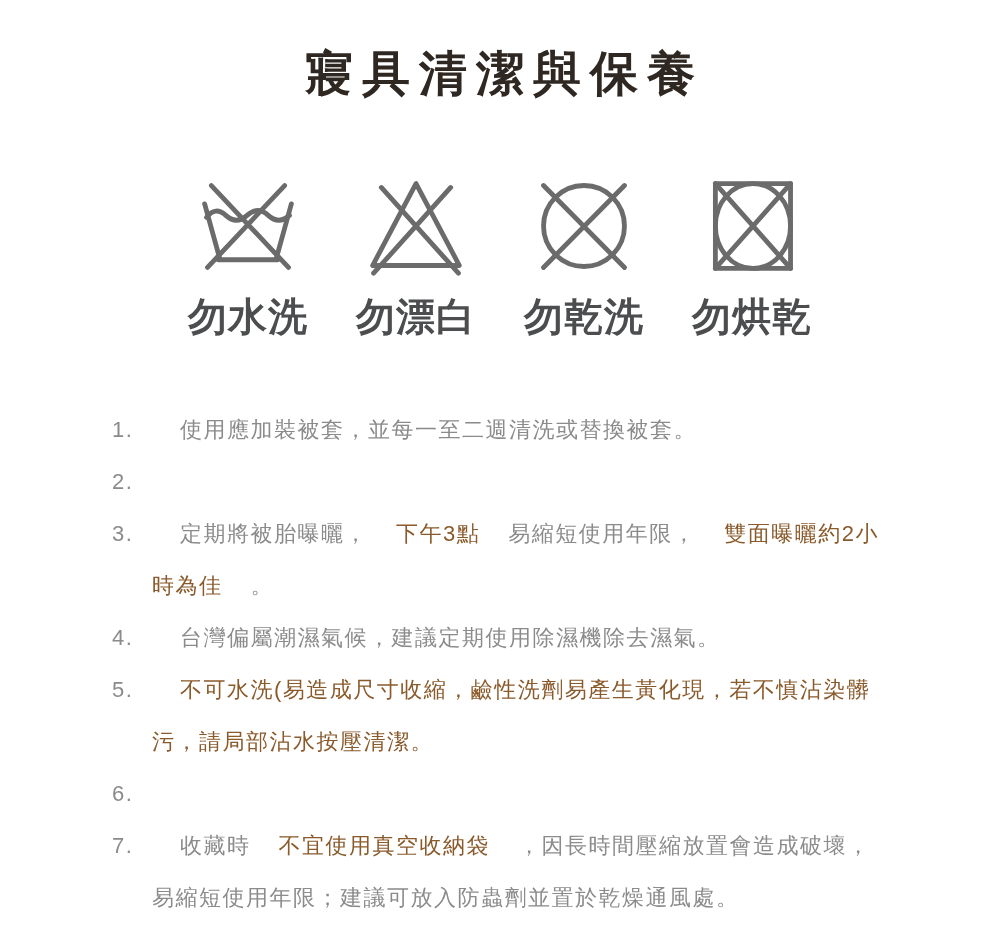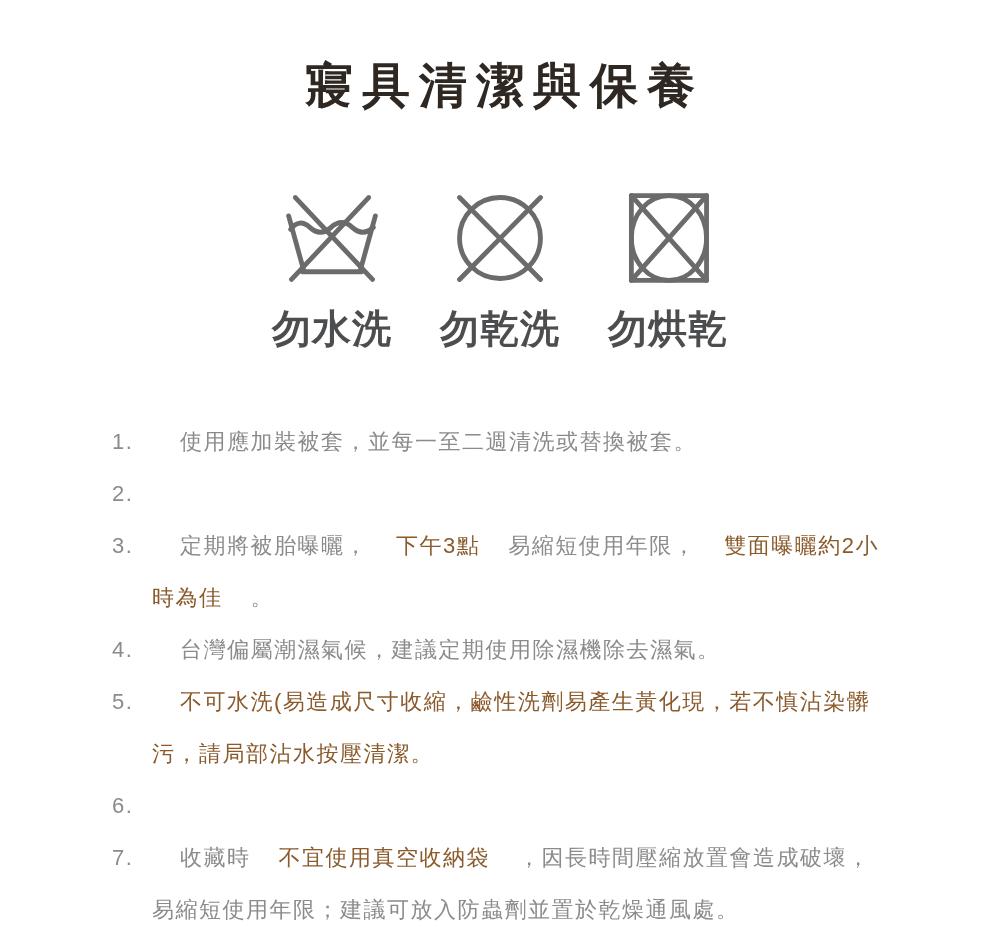--- a/index.html
+++ b/index.html
@@ -15,21 +15,21 @@
   body{
     width:1000px;height:948px;
     background:var(--bg);
     font-family:"Liberation Sans","DejaVu Sans",sans-serif;
     overflow:hidden;
   }
   .page{width:1000px;height:948px;position:relative;}
 
   .page-title{
     margin:0;
-    padding-top:60px;
+    padding-top:48px;
     text-align:center;
     font-family:"Liberation Serif","DejaVu Serif",serif;
     font-weight:700;
     font-size:48px;
     line-height:1.1;
     letter-spacing:9px;
     text-indent:9px;
     color:var(--title-dark);
   }
 
@@ -97,20 +97,27 @@
       <div class="icon-col">
         <svg viewBox="0 0 110 110">
           <path d="M10 32 L26 90 M100 32 L84 90 M24 90 L86 90"></path>
           <path d="M12 46 Q21 34 32 44 T54 44 T76 44 T98 44"></path>
           <path d="M17 13 L97 98 M93 13 L13 98"></path>
         </svg>
         <div class="icon-label">勿水洗</div>
       </div>
       <div class="icon-col">
         <svg viewBox="0 0 110 110">
+          <path d="M55 11 L10 96 L100 96 Z"></path>
+          <path d="M19 15 L99 104 M91 15 L11 104"></path>
+        </svg>
+        <div class="icon-label">勿漂白</div>
+      </div>
+      <div class="icon-col">
+        <svg viewBox="0 0 110 110">
           <circle cx="55" cy="55" r="42"></circle>
           <path d="M13 13 L97 98 M97 13 L13 98"></path>
         </svg>
         <div class="icon-label">勿乾洗</div>
       </div>
       <div class="icon-col">
         <svg viewBox="0 0 110 110">
           <rect x="17" y="11" width="78" height="88"></rect>
           <ellipse cx="56" cy="55" rx="39" ry="44"></ellipse>
           <path d="M17 11 L95 99 M95 11 L17 99"></path>

